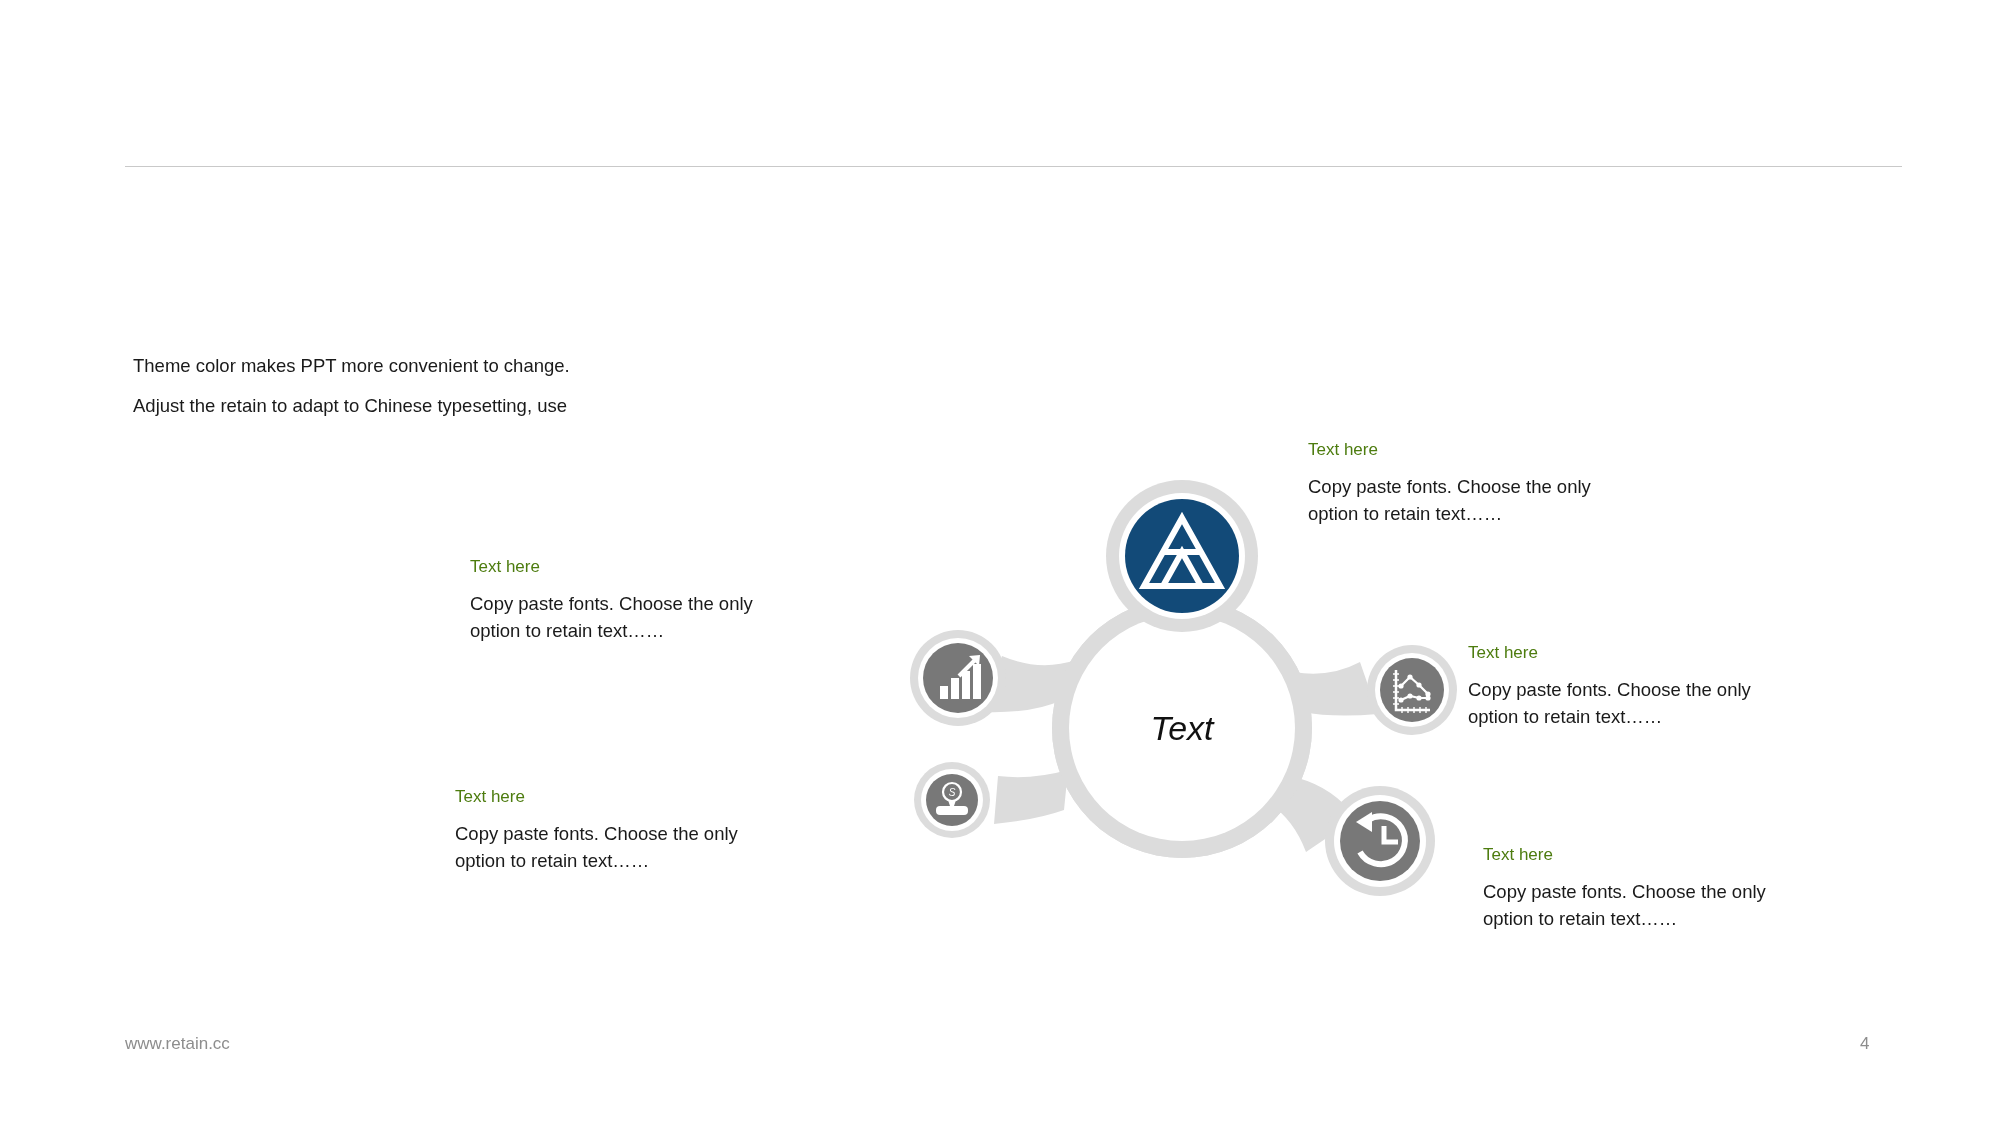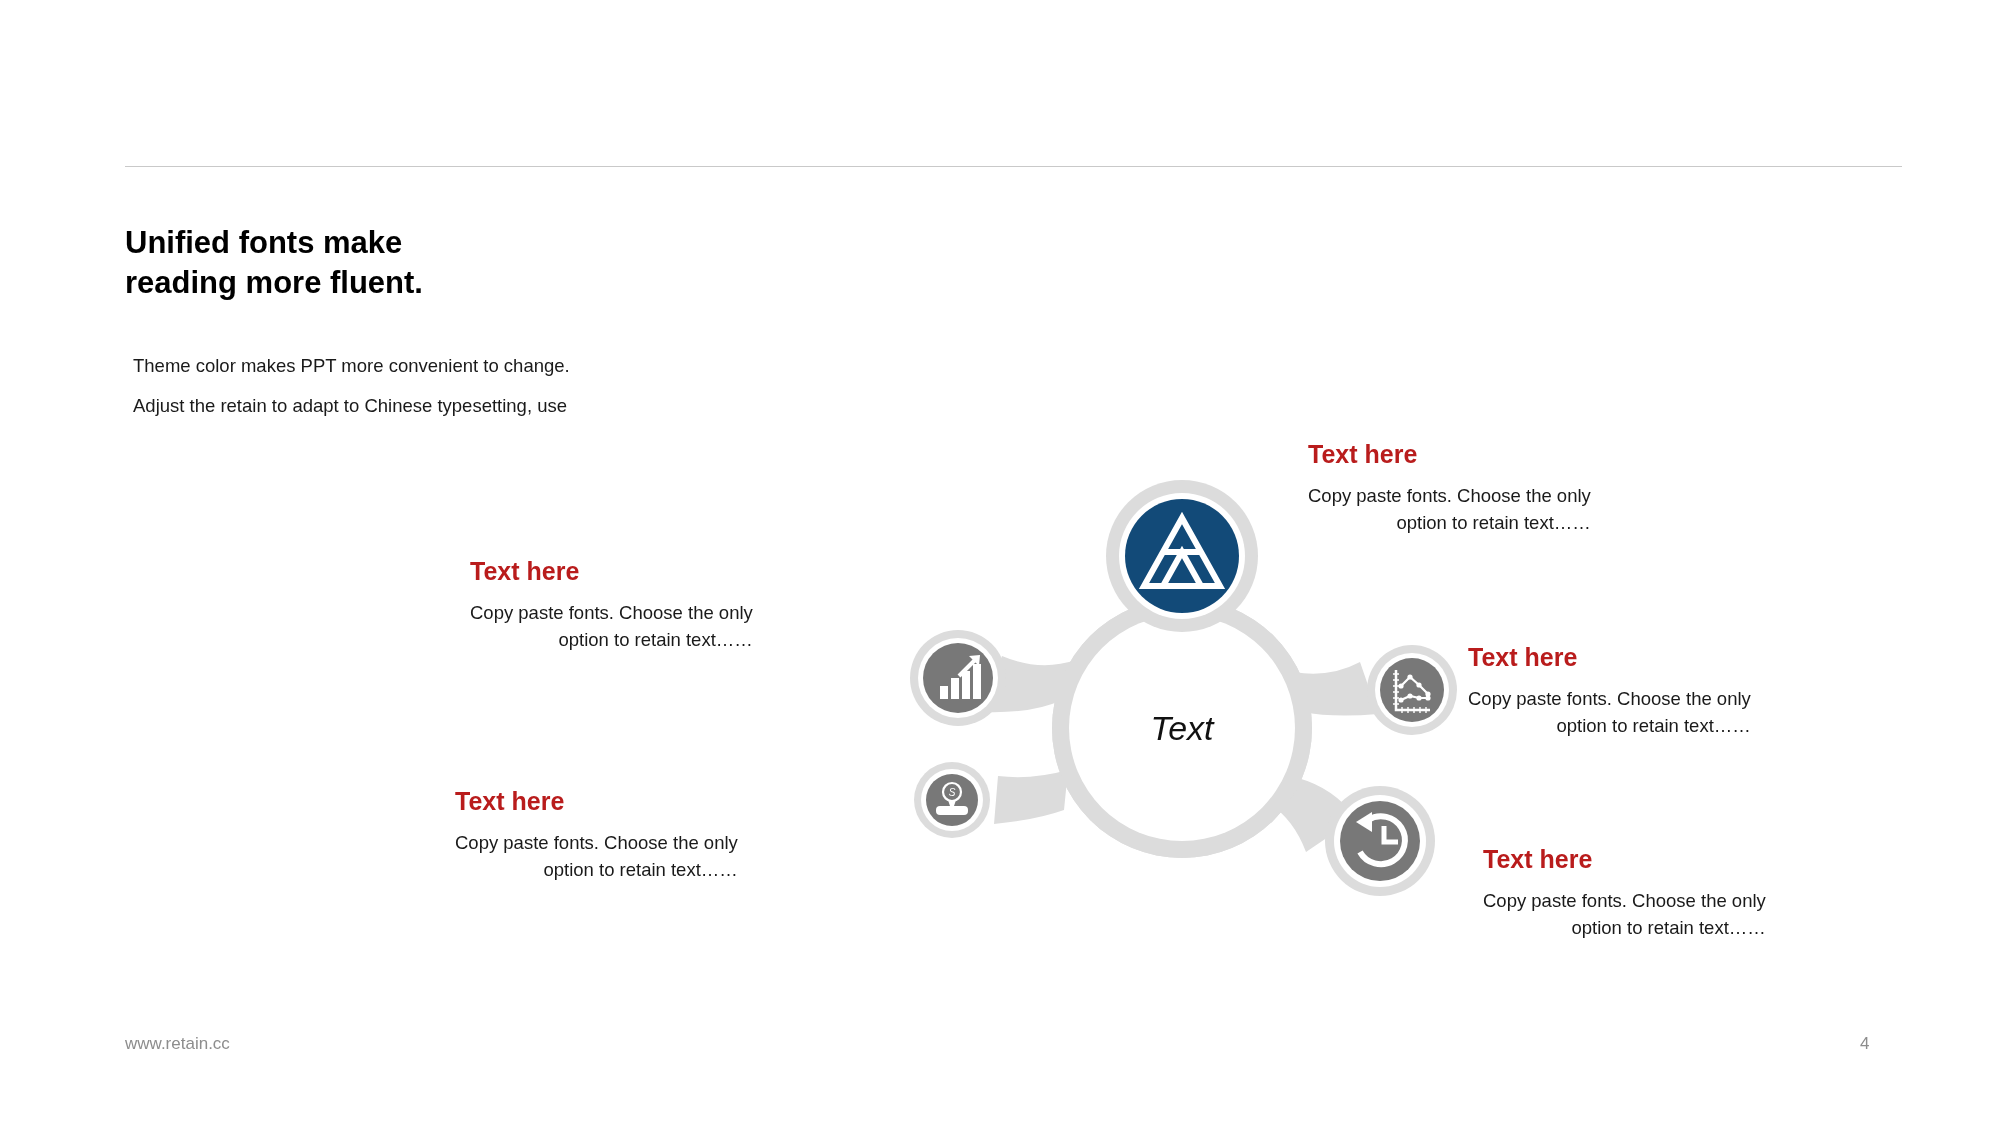--- a/index.html
+++ b/index.html
@@ -90,51 +90,47 @@
 
   .node-center-label {
     font-family: "Liberation Sans", sans-serif;
     font-size: 34px;
     fill: #111111;
   }
 
   
   .callout { position: absolute; }
   .callout-title {
-    font-size: 25px;
-    font-weight: bold;
-    color: #b91c1c;
+    font-size: 17px;
+    font-weight: normal;
+    color: #4d7c0f;
     margin: 0 0 14px 0;
     white-space: nowrap;
   }
   .callout-body {
     font-size: 18.5px;
     line-height: 1.45;
     color: #1a1a1a;
     margin: 0;
   }
-  .callout-body div { white-space: nowrap; text-align: right; }
+  .callout-body div { white-space: nowrap; }
 
   #callout-1 { left: 1308px; top: 440px; }
   #callout-2 { left: 1468px; top: 643px; }
   #callout-3 { left: 1483px; top: 845px; }
   #callout-4 { left: 470px; top: 557px; }
   #callout-5 { left: 455px; top: 787px; }
 </style>
 </head>
 <body>
 
 <div id="slide">
 
   <div id="title-rule"></div>
 
-  <div id="intro-heading">
-    <div>Unified fonts make</div>
-    <div>reading more fluent.</div>
-  </div>
 
   <div id="intro-body">
     <div>Theme color makes PPT more convenient to change.</div>
     <div>Adjust the retain to adapt to Chinese typesetting, use</div>
   </div>
 
   <div id="diagram">
     <svg width="580" height="500" viewBox="0 0 580 500" xmlns="http://www.w3.org/2000/svg">
 
       <g fill="#DCDCDC">

